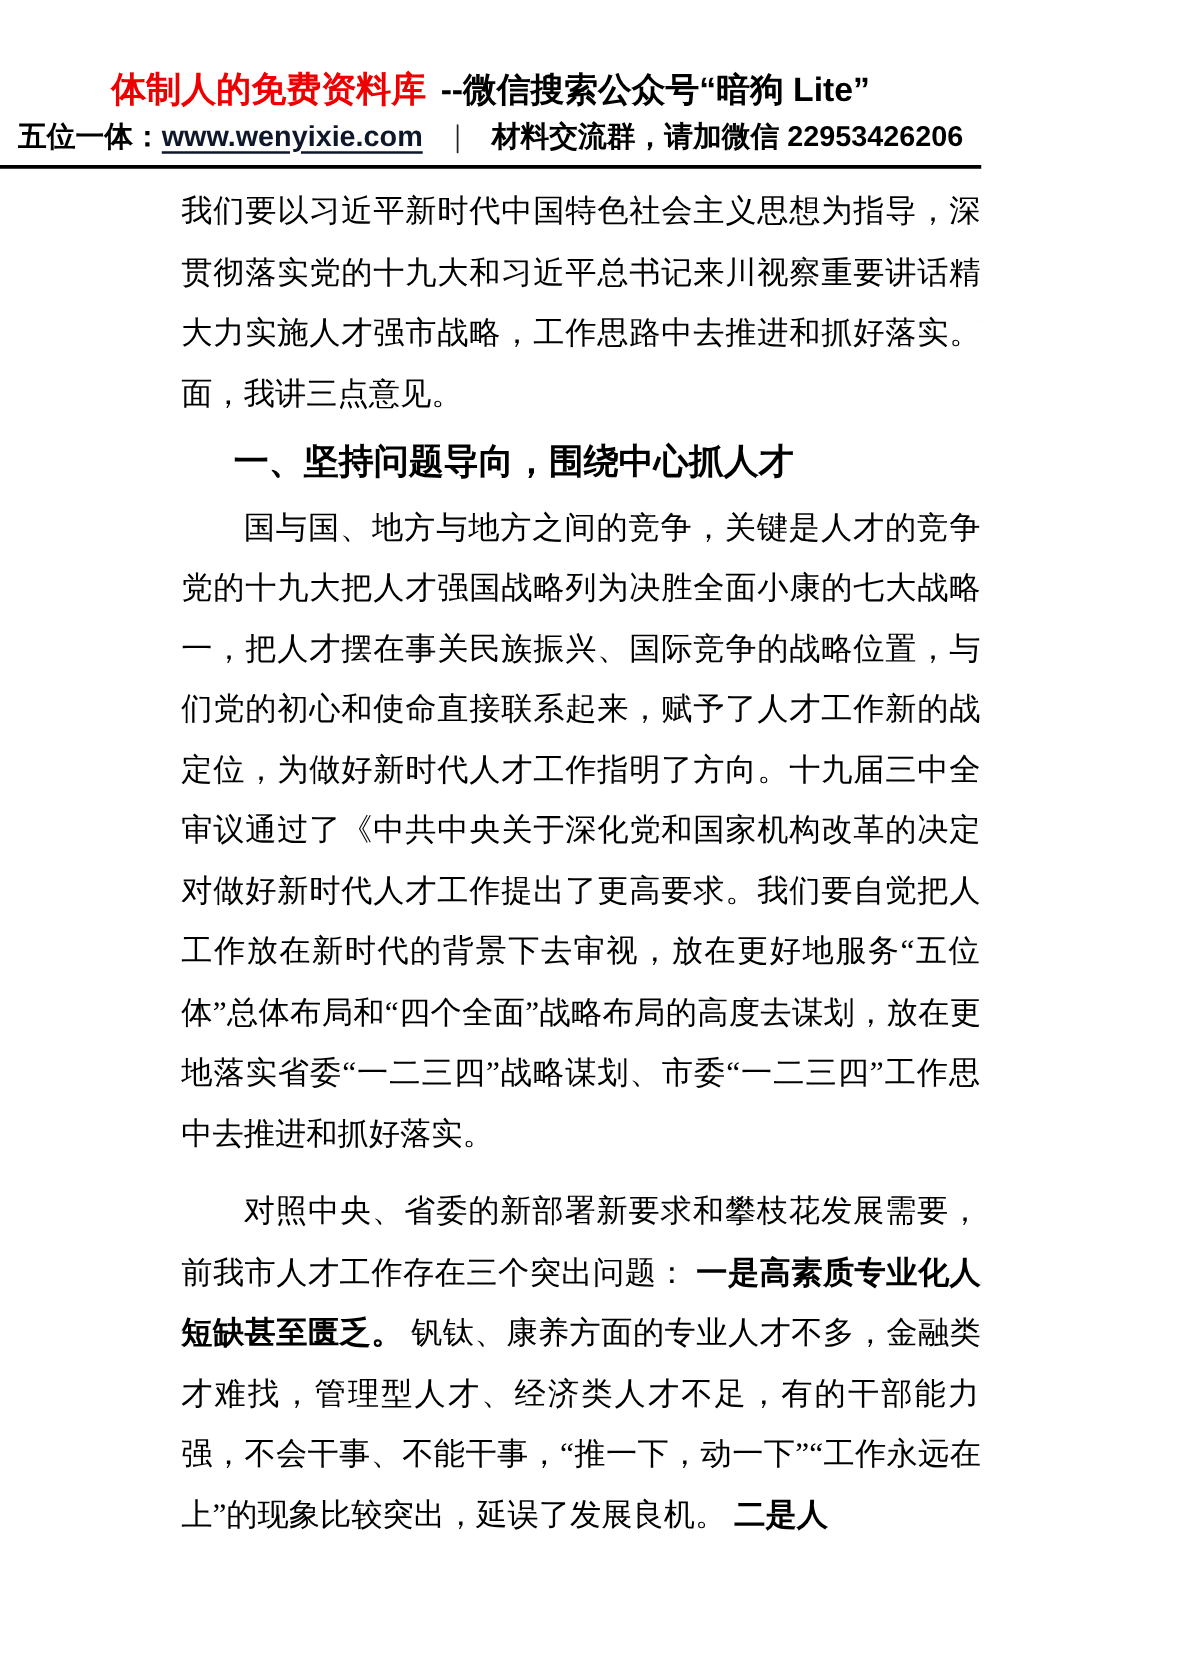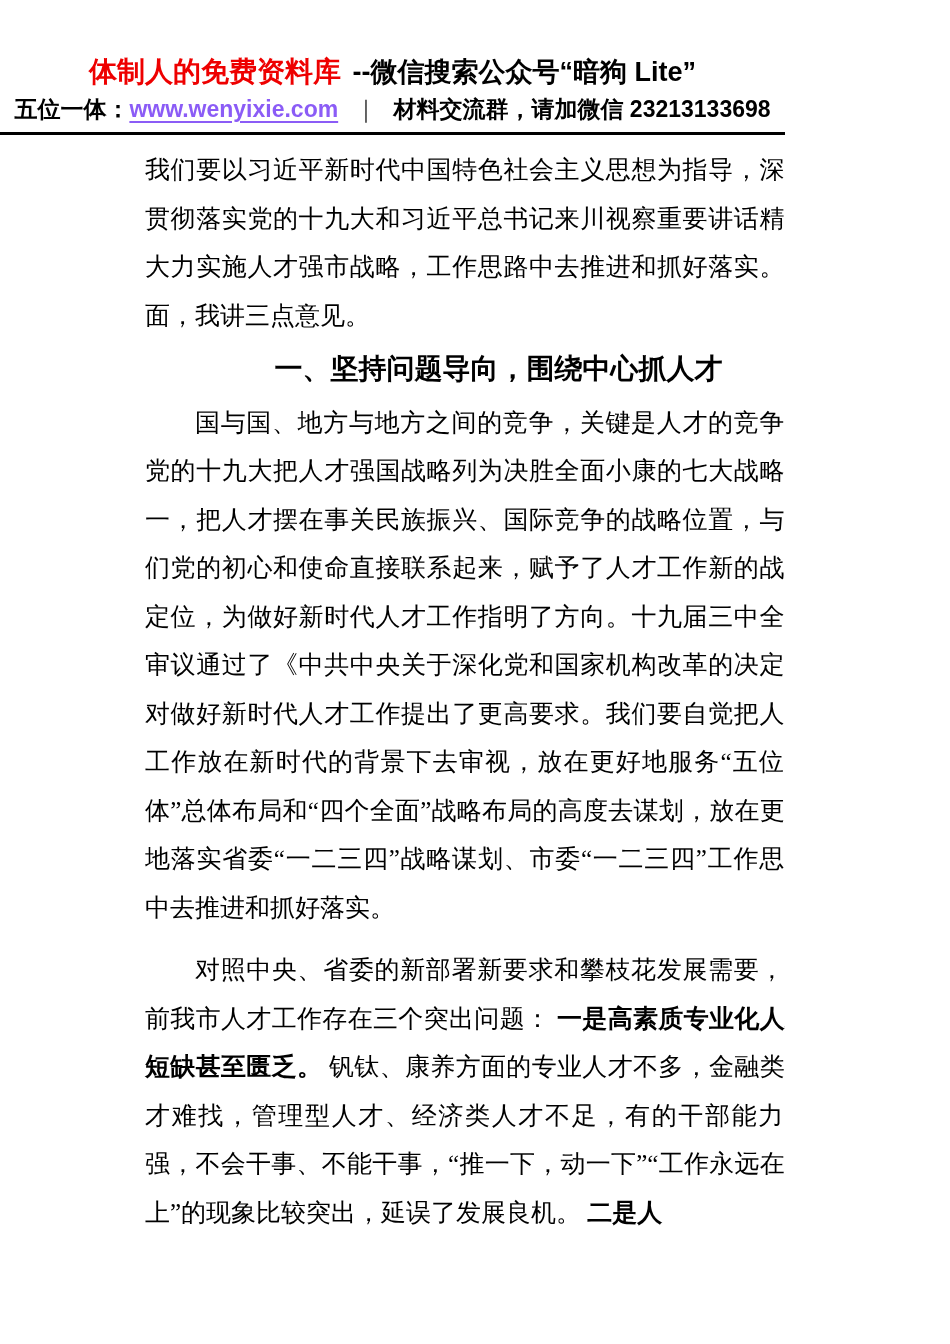--- a/index.html
+++ b/index.html
@@ -38,21 +38,21 @@
     font-weight: 600;
   }
   .h-line2 {
     margin-top: 7px;
     font-size: 23px;
     line-height: 28px;
     font-weight: 600;
     white-space: nowrap;
   }
   .url-link {
-    color: #8b5cf6;
+    color: #0f172a;
     text-decoration: underline;
     text-underline-offset: 4px;
     cursor: pointer;
   }
   .sep {
     margin: 0 10px;
     font-weight: 400;
     color: #222;
   }
   .rule {
@@ -84,40 +84,40 @@
   .para.spaced {
     margin-top: 14px;
   }
   .heading {
     font-family: "Liberation Sans", "DejaVu Sans", sans-serif;
     font-weight: bold;
     font-size: 28px;
     line-height: 48.5px;
     margin: 5px 0 5px 0;
     text-indent: 1.5em;
-    text-align: center;
+    text-align: left;
   }
   .em {
     font-weight: bold;
   }
 </style>
 </head>
 <body>
 
 <div class="page">
 
   <header class="doc-header">
     <div class="h-line1">
       <span class="brand">体制人的免费资料库</span>
       <span class="tagline">--微信搜索公众号“暗狗 Lite”</span>
     </div>
     <div class="h-line2">
       <span>五位一体：</span><a class="url-link">www.wenyixie.com</a>
       <span class="sep">｜</span>
-      <span>材料交流群，请加微信 23213133698</span>
+      <span>材料交流群，请加微信 22953426206</span>
     </div>
     <div class="rule"></div>
   </header>
 
   <main class="doc-body">
 
     <p class="para first">我们要以习近平新时代中国特色社会主义思想为指导，深入贯彻落实党的十九大和习近平总书记来川视察重要讲话精神大力实施人才强市战略，工作思路中去推进和抓好落实。下面，我讲三点意见。</p>
 
     <h2 class="heading">一、坚持问题导向，围绕中心抓人才</h2>
 

